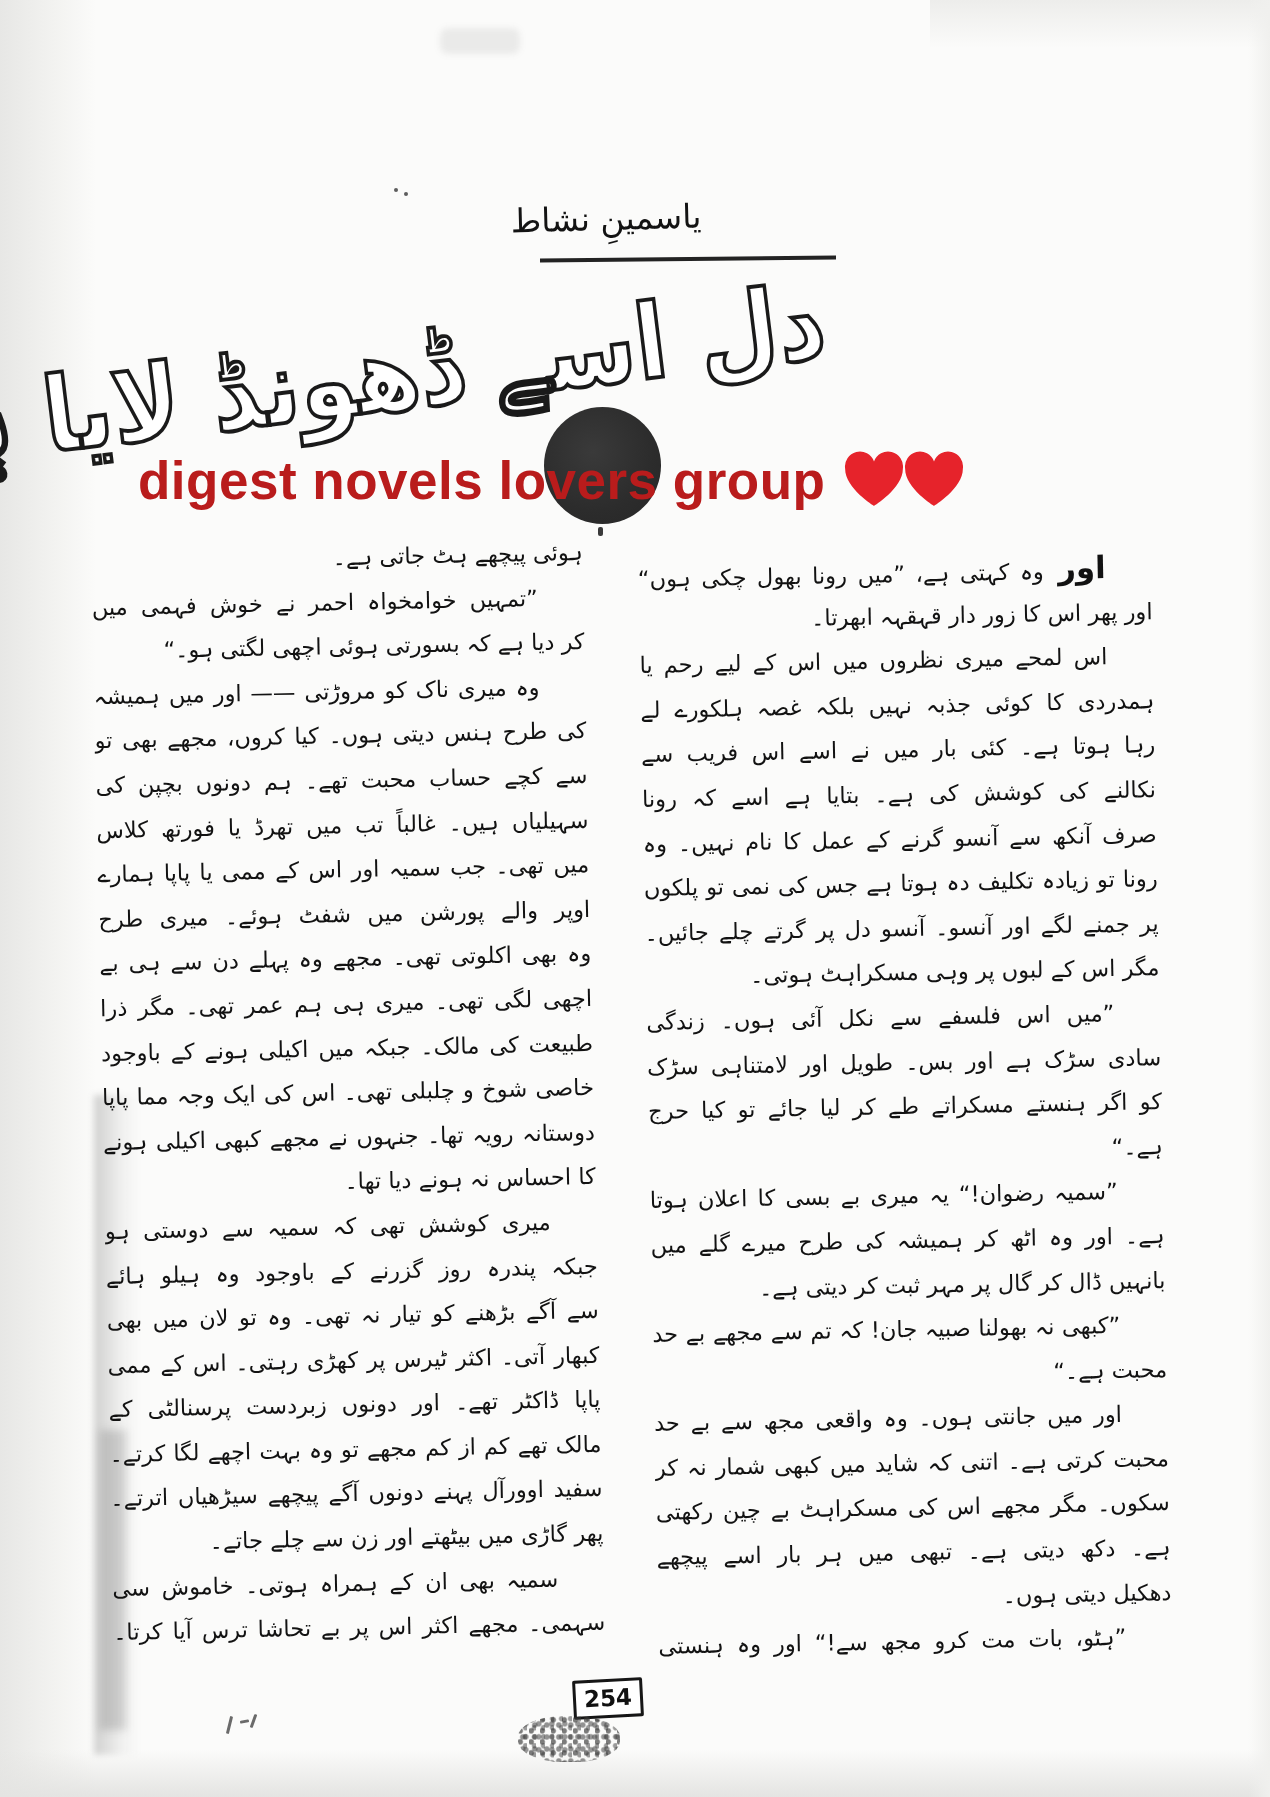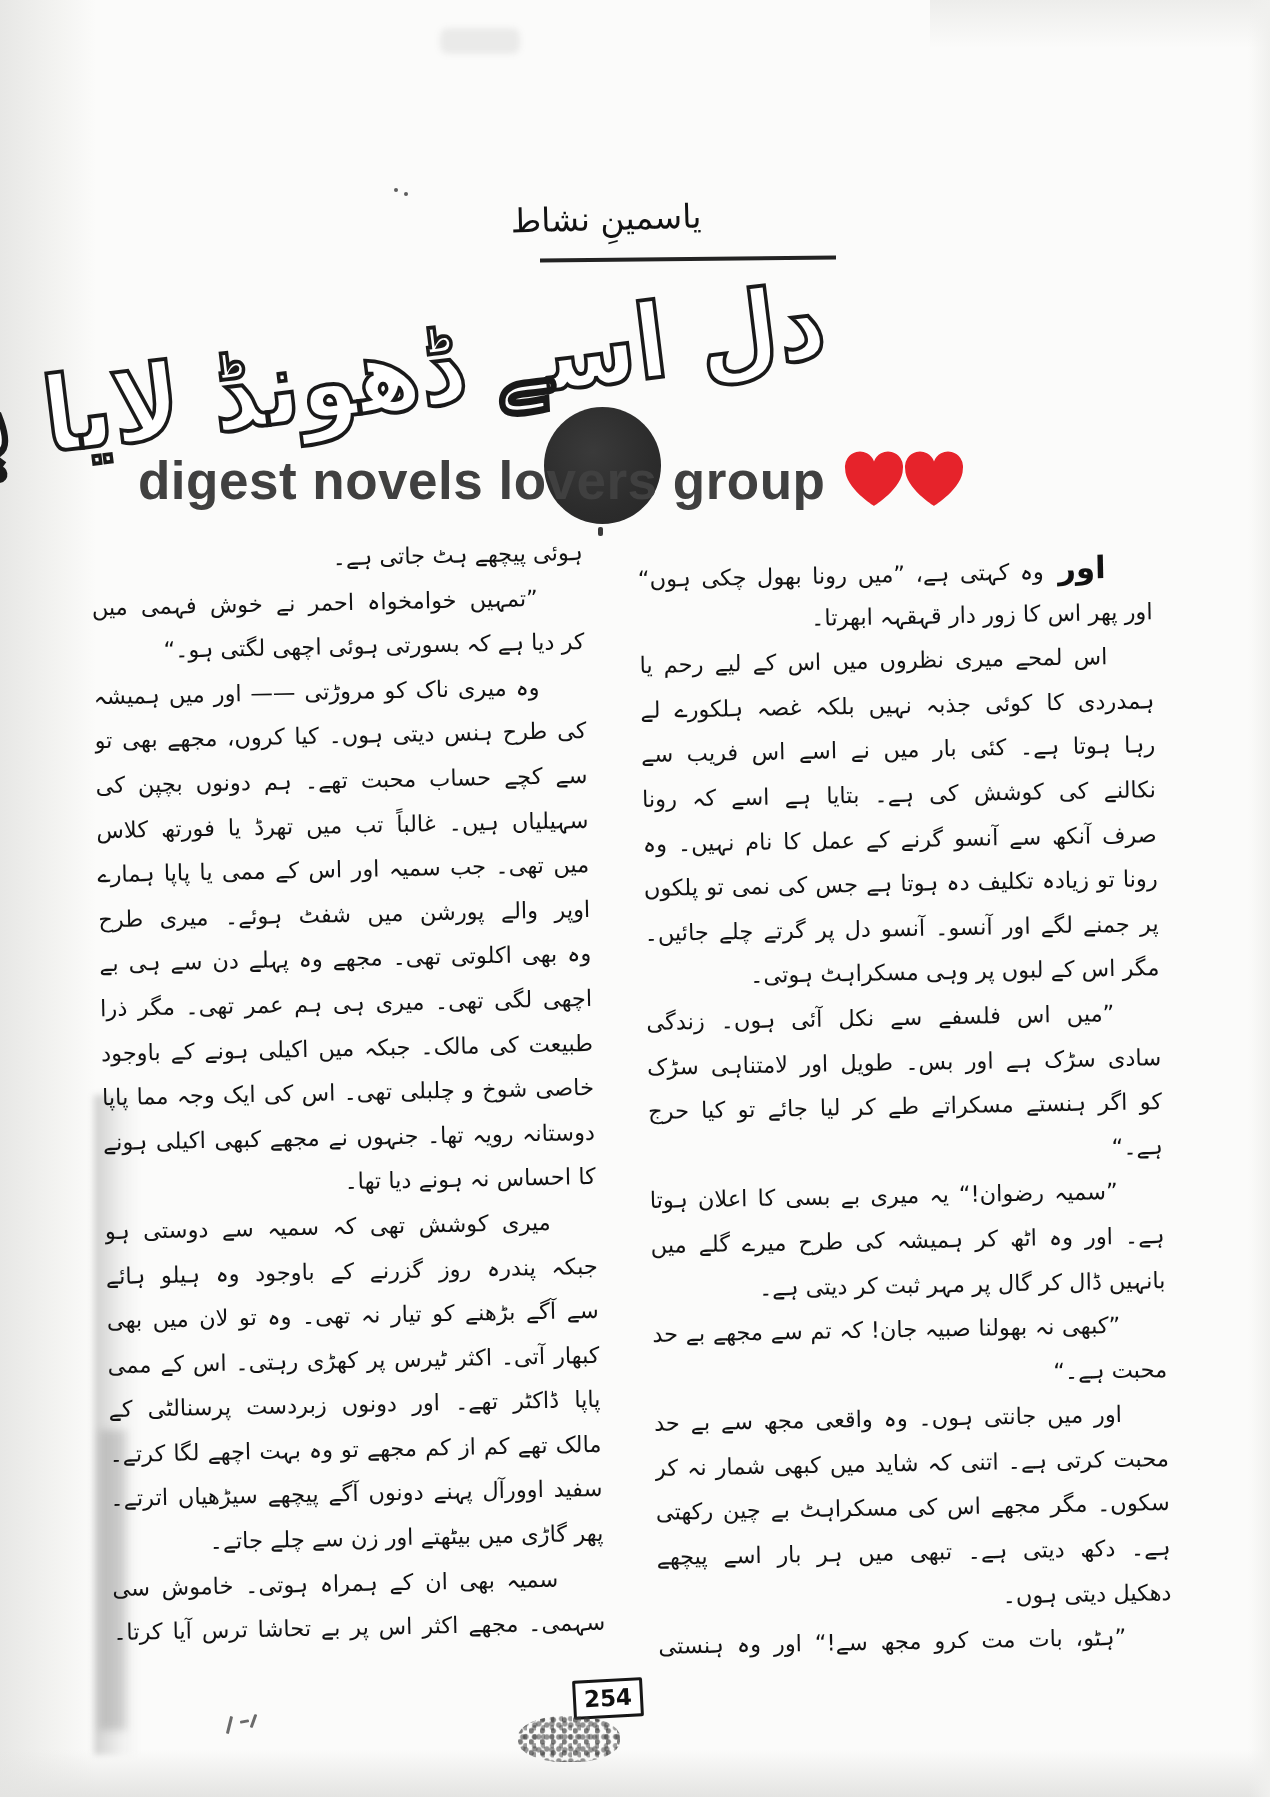--- a/index.html
+++ b/index.html
@@ -81,21 +81,21 @@
   <div class="dot-mark" style="left:394px;top:188px;"></div>
   <div class="dot-mark" style="left:404px;top:192px;"></div>
 
   <div class="author">یاسمینِ نشاط</div>
   <div class="author-underline"></div>
   <div class="title">دل اسے ڈھونڈ لایا ہے</div>
   <div class="ink-dot" style="background-color: rgb(46, 46, 46);"></div>
   <div class="ink-dot-tail"></div>
 
   <div class="watermark">
-    <span class="wm-text" style="color: #404040;">digest novels lovers group</span>
+    <span class="wm-text" style="color: #b91c1c;">digest novels lovers group</span>
     <span class="wm-hearts" style="color: rgb(230, 35, 43);">
       <svg width="66" height="60" viewBox="0 0 64 58">
         <path d="M32 54 C32 54 4 37 4 18 A14.5 14.5 0 0 1 32 11 A14.5 14.5 0 0 1 60 18 C60 37 32 54 32 54 Z" fill="currentColor"></path>
       </svg>
       <svg width="66" height="60" viewBox="0 0 64 58">
         <path d="M32 54 C32 54 4 37 4 18 A14.5 14.5 0 0 1 32 11 A14.5 14.5 0 0 1 60 18 C60 37 32 54 32 54 Z" fill="currentColor"></path>
       </svg>
     </span>
   </div>
 

